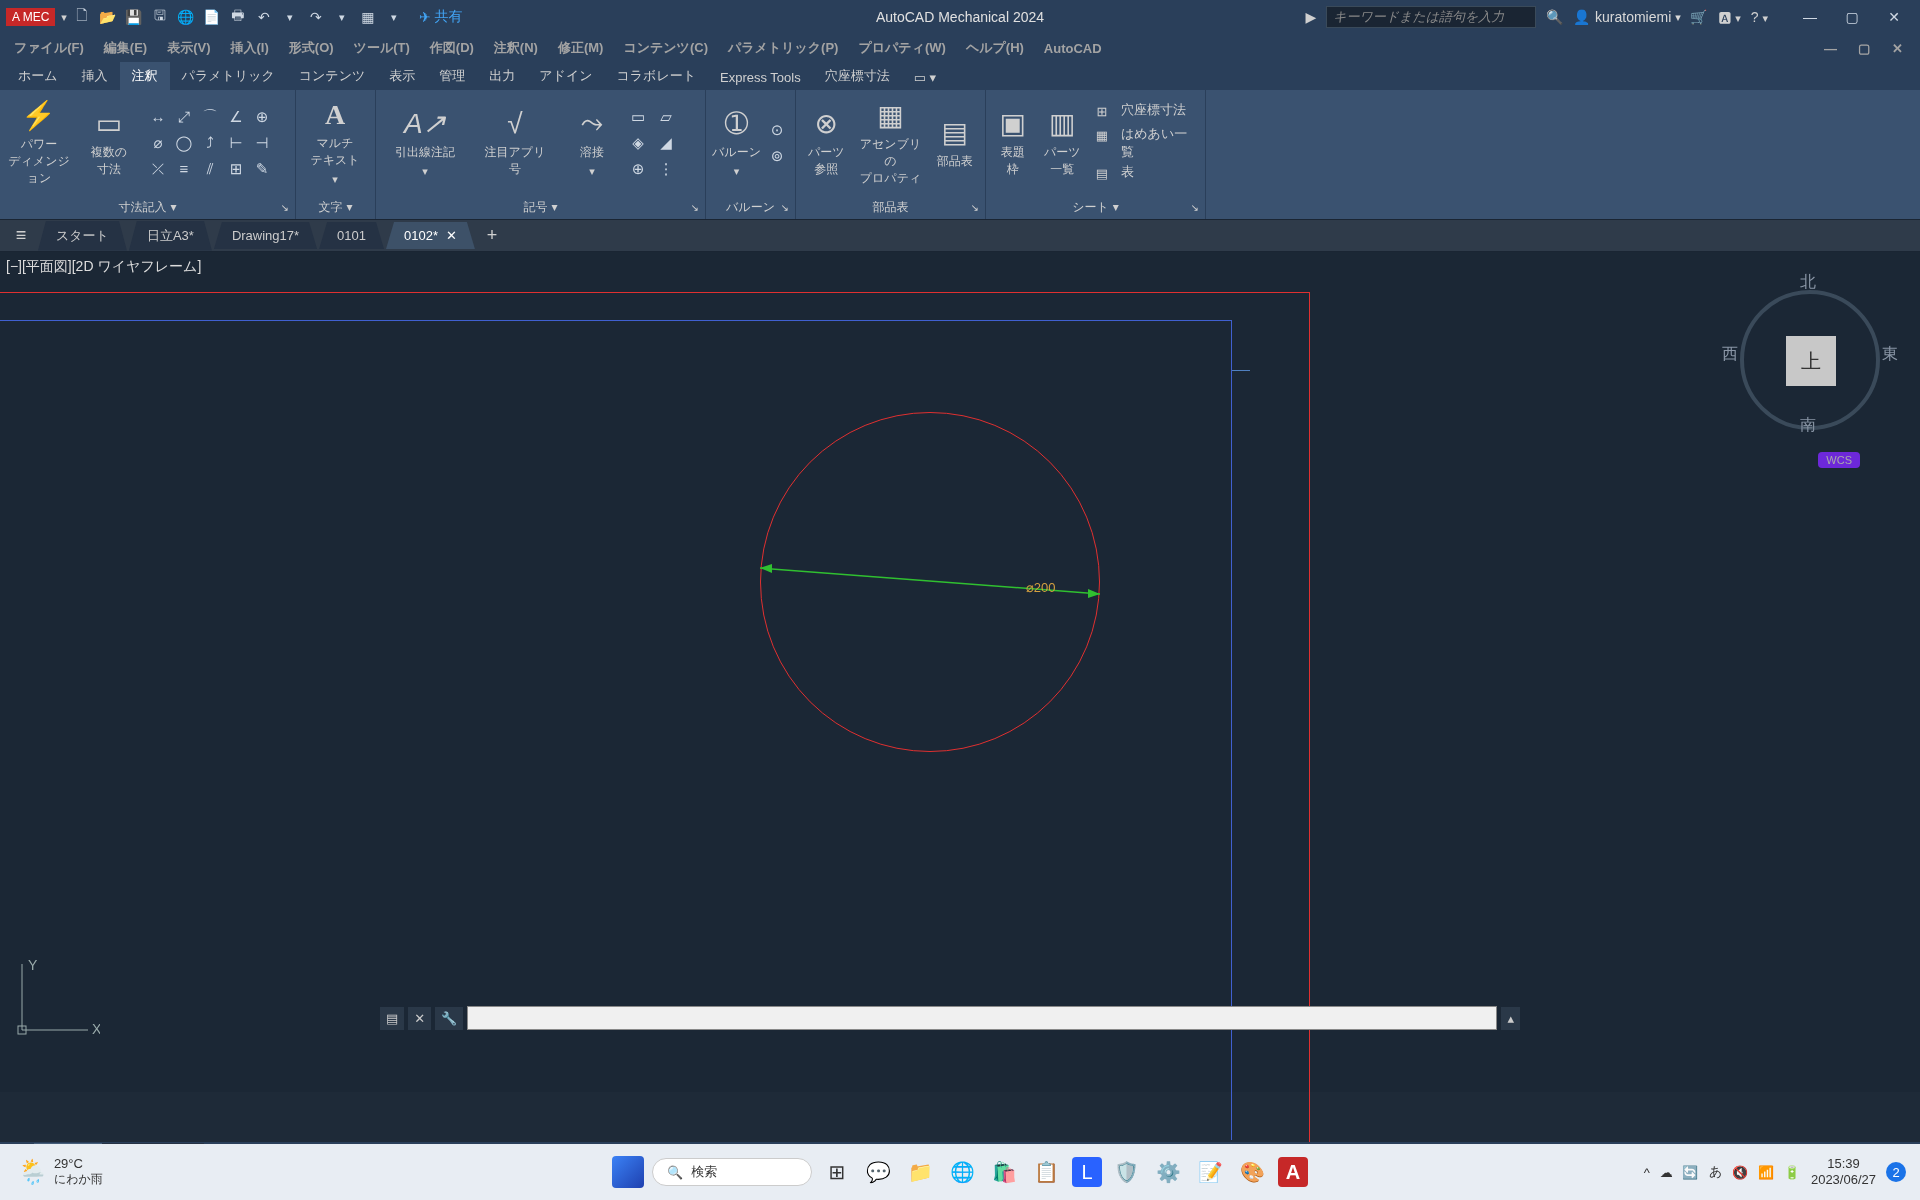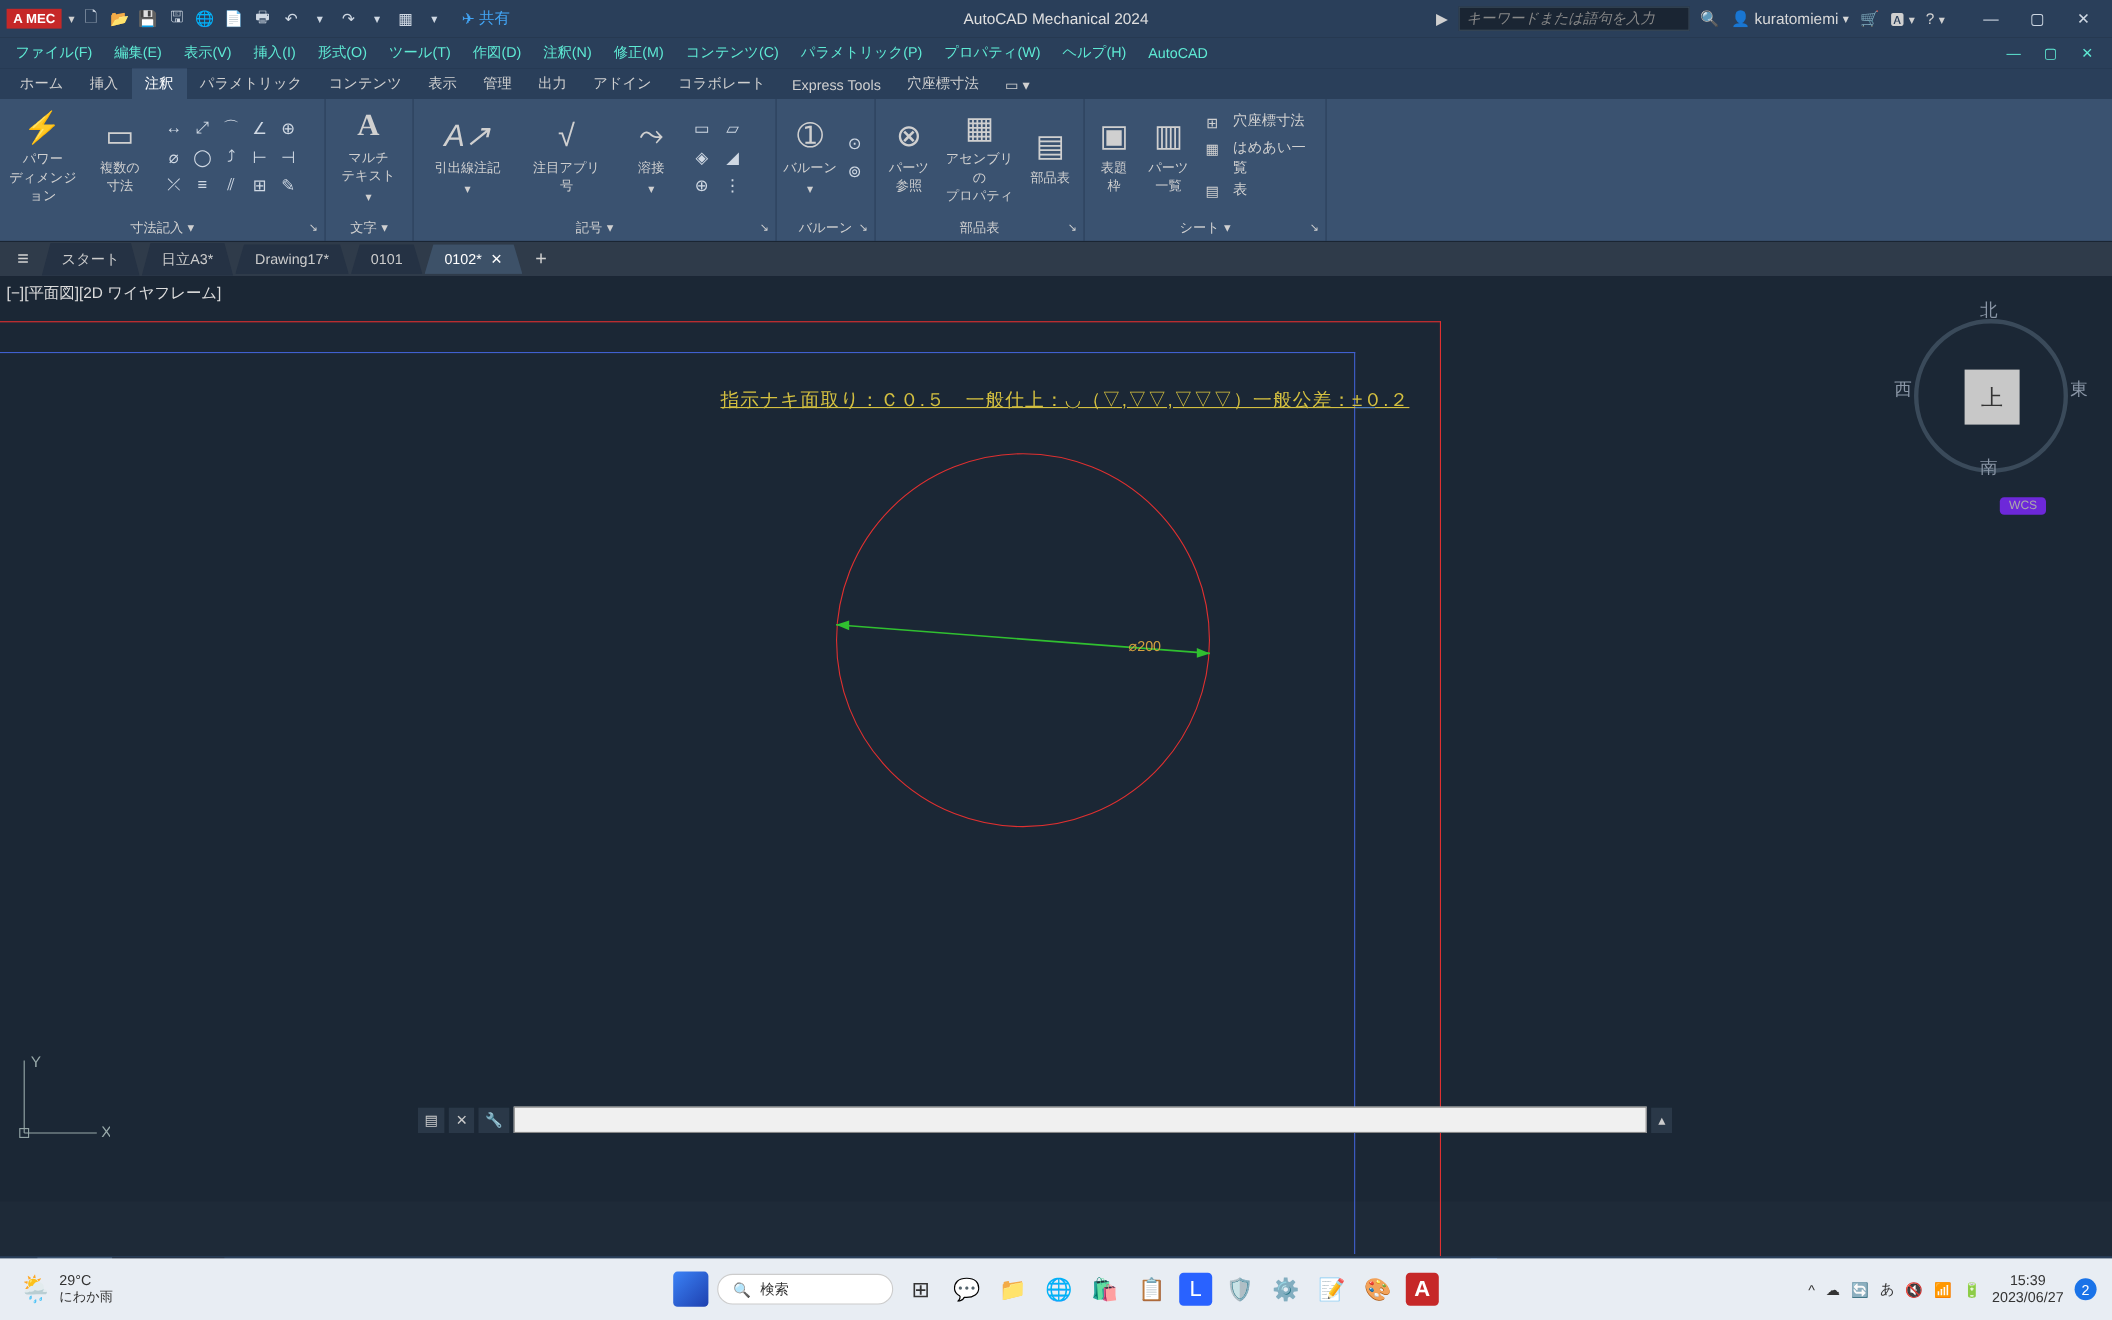--- a/index.html
+++ b/index.html
@@ -1,33 +1,33 @@
 <!DOCTYPE html>
 <html><head>
 <meta charset="utf-8">
 <style>
 * { margin: 0; padding: 0; box-sizing: border-box; font-family: "Meiryo UI", "Segoe UI", sans-serif; }
 body { width: 1920px; height: 1200px; background: #1e2a38; color: #d0d0d0; overflow: hidden; position: relative; }
 
 
 .titlebar { height: 34px; background: #2a3f5a; display: flex; align-items: center; font-size: 14px; }
-.titlebar .logo { background: #c62828; color: #fff; font-weight: bold; padding: 2px 6px; margin: 0 6px; font-size: 12px; display: flex; align-items: center; }
+.titlebar .logo { background: #c62828; color: #fff; font-weight: normal; padding: 2px 6px; margin: 0 6px; font-size: 12px; display: flex; align-items: center; }
 .titlebar .qat { display: flex; gap: 4px; margin-left: 4px; }
 .titlebar .qat span { width: 22px; height: 22px; display: flex; align-items: center; justify-content: center; color: #cfd8e3; }
 .titlebar .share { color: #42a5f5; margin-left: 14px; display: flex; align-items: center; gap: 4px; }
 .titlebar .title { position: absolute; left: 50%; transform: translateX(-50%); color: #e0e0e0; }
 .titlebar .right { margin-left: auto; display: flex; align-items: center; gap: 10px; padding-right: 6px; }
 .titlebar .search { background: #1a2533; border: 1px solid #3a4a5a; width: 210px; height: 22px; color: #888; padding: 0 6px; font-size: 13px; font-style: italic; display: flex; align-items: center; }
 .titlebar .user { color: #d8d8d8; display: flex; align-items: center; gap: 4px; }
 .titlebar .winbtns { display: flex; gap: 2px; margin-left: 12px; }
 .titlebar .winbtns span { width: 40px; height: 28px; display: flex; align-items: center; justify-content: center; color: #cfd8e3; }
 
 
 .menubar { height: 28px; background: #2a3f5a; display: flex; align-items: center; font-size: 13px; padding-left: 4px; position: relative; }
-.menubar span { padding: 4px 10px; color: #5eead4; }
+.menubar span { padding: 4px 10px; color: #a3a3a3; font-weight: bold; }
 .menubar .dbtns { position: absolute; right: 6px; display: flex; gap: 2px; }
 .menubar .dbtns span { width: 32px; }
 
 
 .ribbontabs { height: 28px; background: #2a3f5a; display: flex; align-items: flex-end; font-size: 13px; padding-left: 6px; }
 .ribbontabs span { padding: 5px 12px; color: #d0d0d0; }
 .ribbontabs span.active { background: #3a5270; color: #fff; }
 
 
 .ribbon { height: 130px; background: #3a5270; display: flex; border-bottom: 1px solid #1a2533; }
@@ -315,21 +315,20 @@
   <div class="tab">0101</div>
   <div class="tab active"><span>0102*</span><span class="x">✕</span></div>
   <span class="plus">+</span>
 </div>
 
 <div class="canvas">
   <div class="viewlabel">[−][平面図][2D ワイヤフレーム]</div>
 
   <div class="rect-red" style="left:-10px; top:40px; width:1320px; height:850px; border-left:none; border-bottom:none"></div>
   <div class="rect-blue" style="left:-10px; top:68px; width:1242px; height:820px; border-left:none; border-bottom:none"></div>
-  <div class="annot" style="left:655px; top:100px">指示ナキ面取り：Ｃ０.５　一般仕上：◡（▽,▽▽,▽▽▽）一般公差：±０.２</div>
   <div class="annot-line" style="left:1232px; top:118px; width:18px;"></div>
 
   <div class="circle" style="left:760px; top:160px; width:340px; height:340px"></div>
   <svg class="dim-line-svg" style="left:758px; top:310px" width="344" height="40">
     <line x1="2" y1="6" x2="342" y2="32" stroke="#30c030" stroke-width="1.5"></line>
     <polygon points="2,6 14,2 14,11" fill="#30c030"></polygon>
     <polygon points="342,32 330,27 330,36" fill="#30c030"></polygon>
   </svg>
   <div class="dim-text" style="left:1026px; top:328px">⌀200</div>
 

